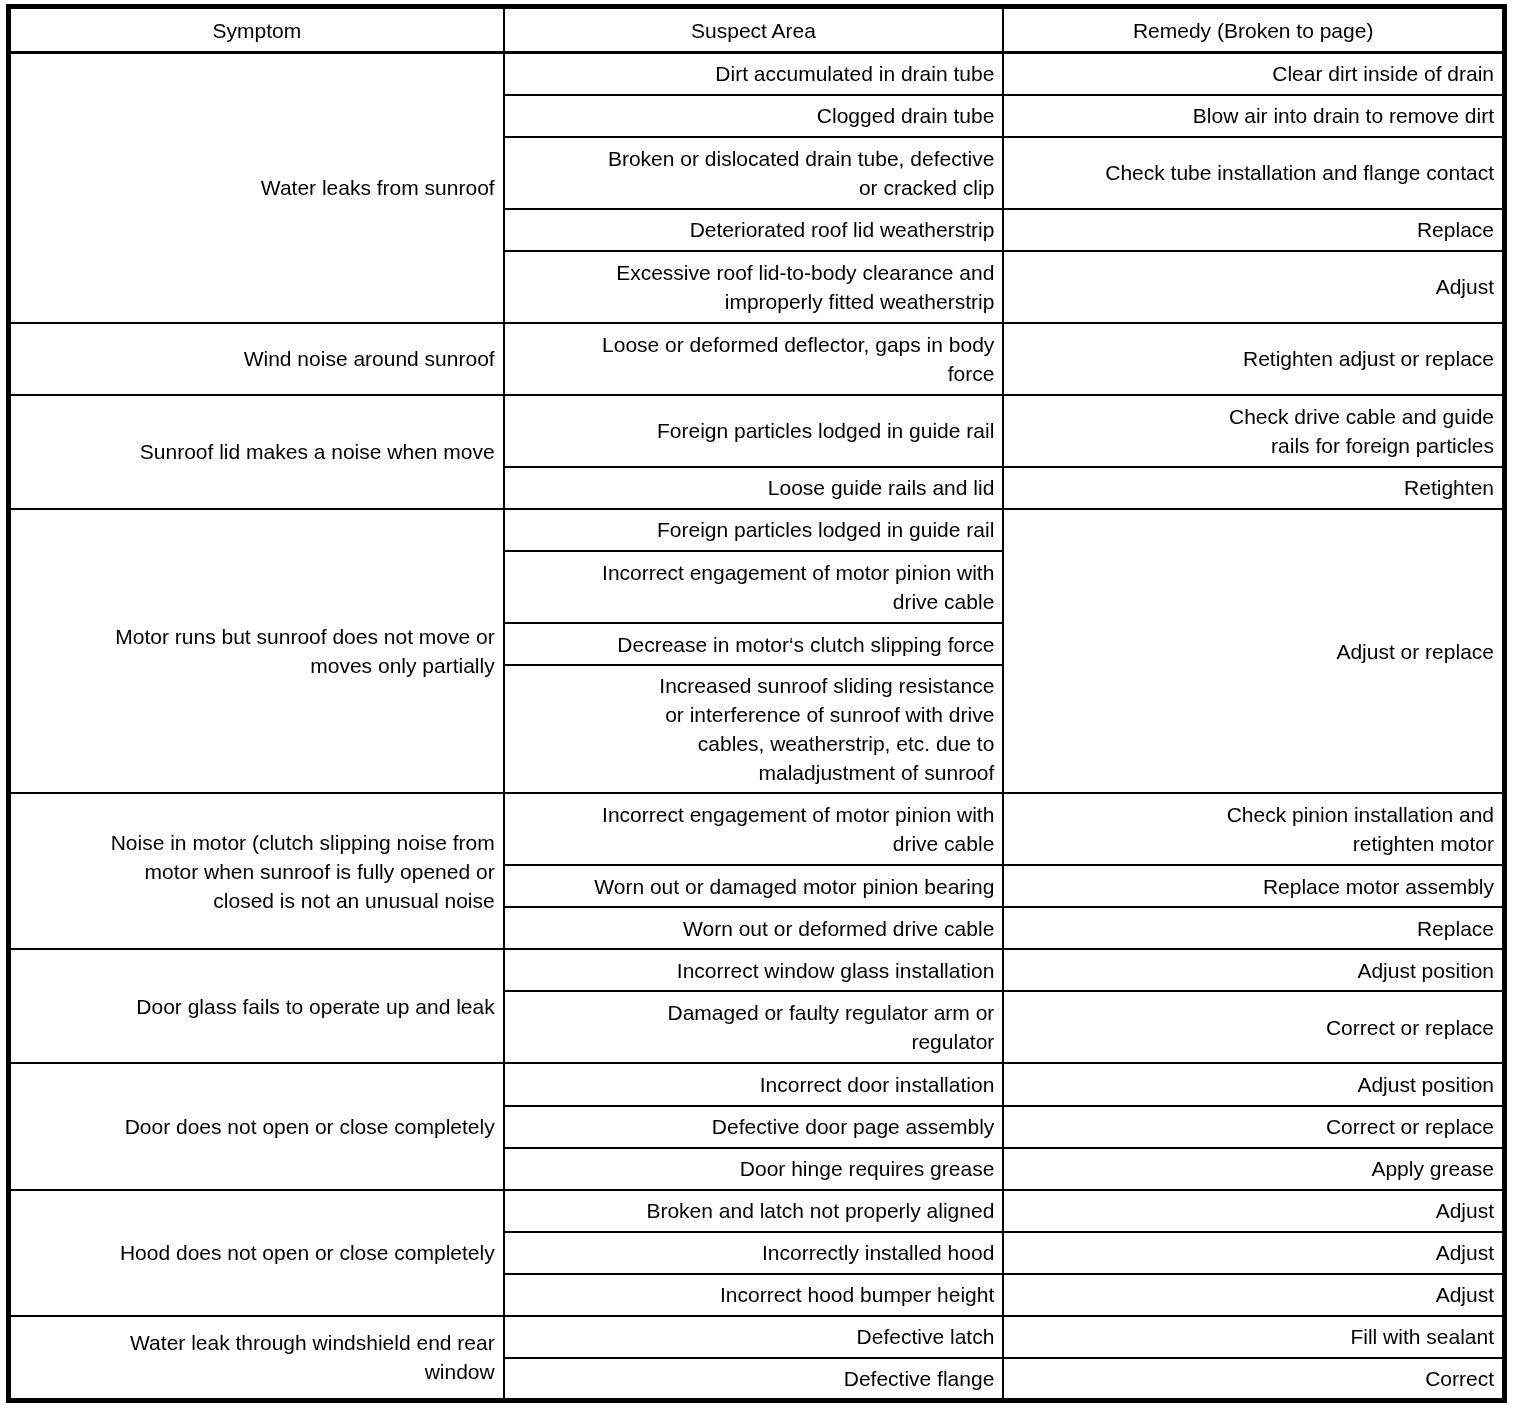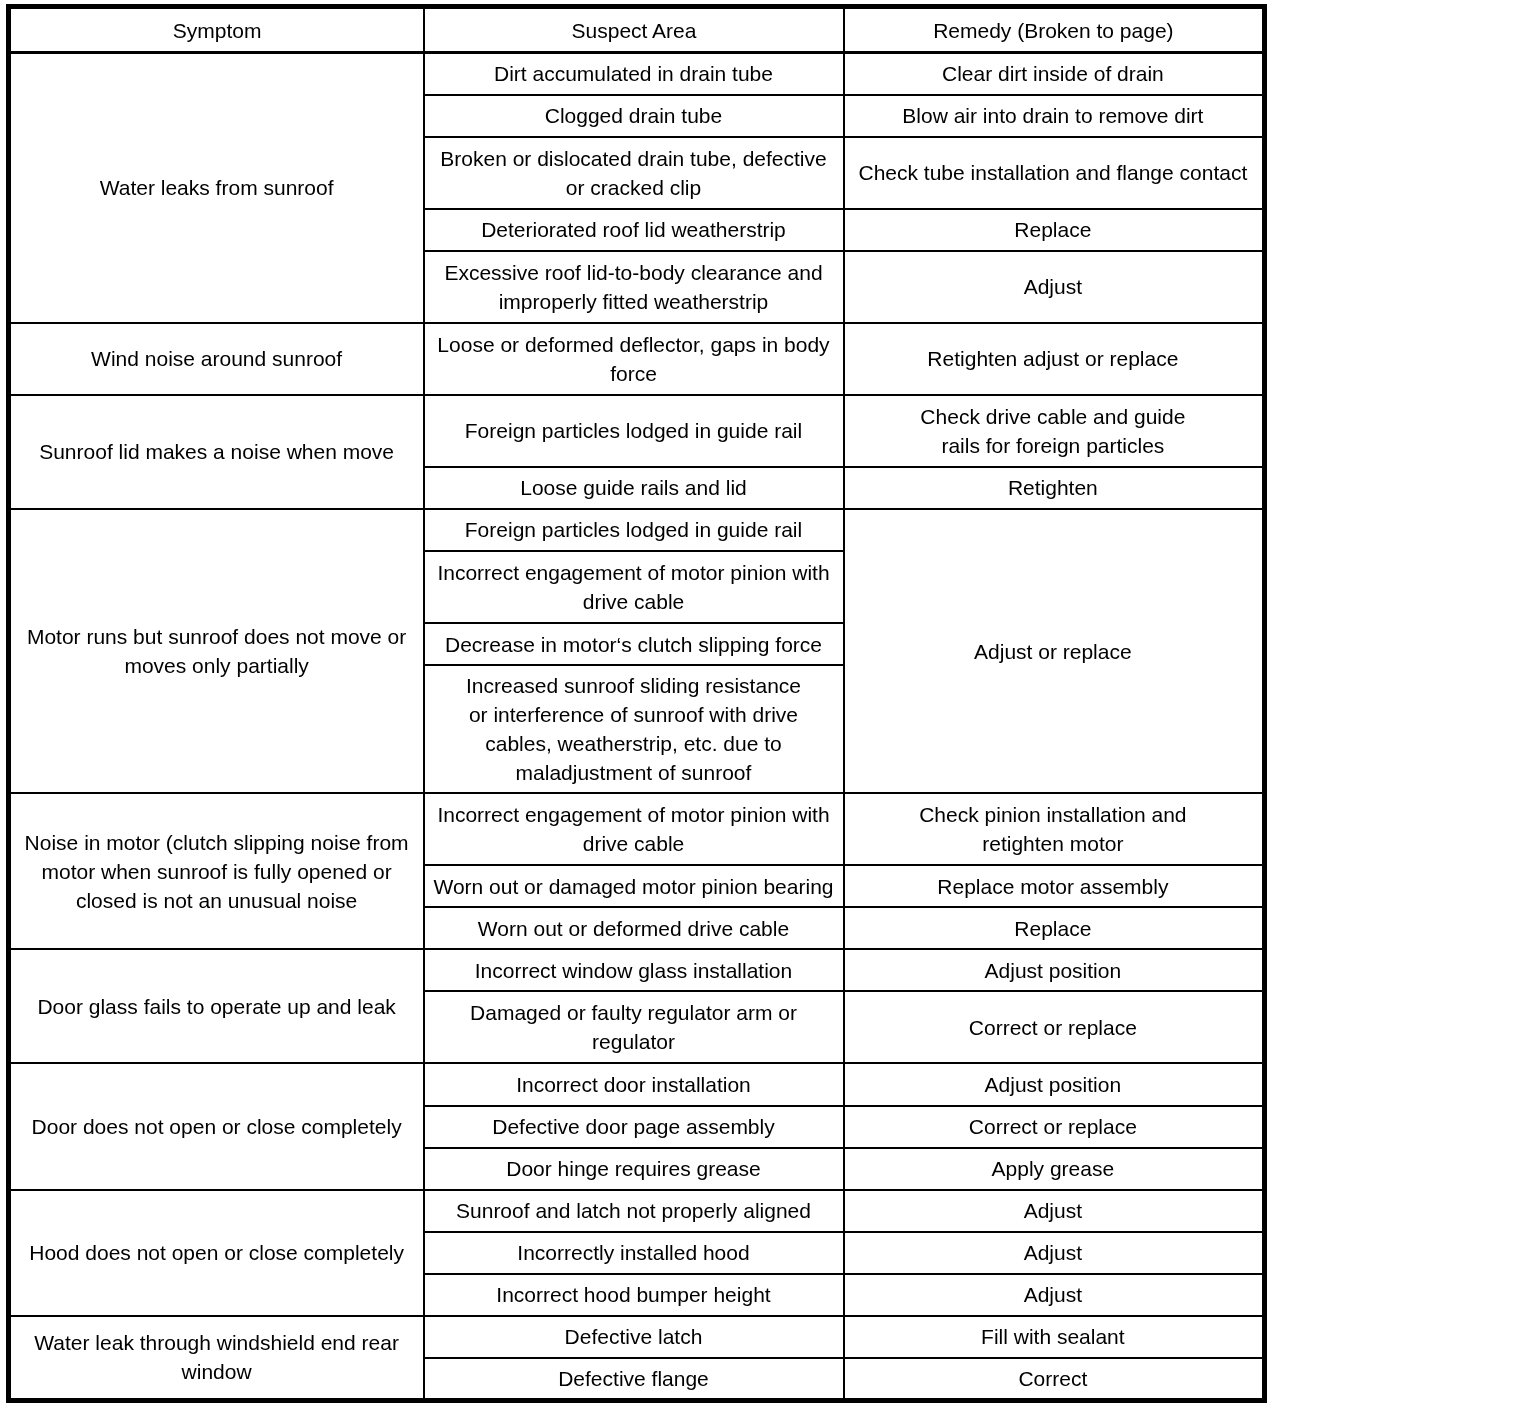--- a/index.html
+++ b/index.html
@@ -5,36 +5,36 @@
   html, body { margin: 0; padding: 0; background: #ffffff; }
   body {
     width: 1520px; height: 1414px; box-sizing: border-box;
     padding: 4px 0 0 6px;
     font-family: "Liberation Sans", "DejaVu Sans", sans-serif;
     color: #000;
   }
   table.tt {
     border-collapse: collapse;
     table-layout: fixed;
-    width: 1261px;
+    width: 1501px;
     height: 1399px;
     border: 5px solid #000;
     background: #ffffff;
   }
   col.c1 { width: 33.1%; }
   col.c2 { width: 33.4%; }
   col.c3 { width: 33.5%; }
   th, td {
     border: 2px solid #000;
     font-size: 21px;
     line-height: 29px;
     font-weight: normal;
     color: #000;
     vertical-align: middle;
-    text-align: center;
+    text-align: right;
     padding: 5px 8px 5px 7px;
     white-space: pre-line;
     overflow: hidden;
   }
   th {
     text-align: center;
     padding: 4px;
     border-bottom-width: 3px;
     height: 34px;
   }
@@ -160,21 +160,21 @@
       <td class="sus">Defective door page assembly</td>
       <td class="rem">Correct or replace</td>
     </tr>
     <tr class="r42">
       <td class="sus">Door hinge requires grease</td>
       <td class="rem">Apply grease</td>
     </tr>
 
     <tr class="r42">
       <td class="sym" rowspan="3">Hood does not open or close completely</td>
-      <td class="sus">Sunroof and latch not properly aligned</td>
+      <td class="sus">Broken and latch not properly aligned</td>
       <td class="rem">Adjust</td>
     </tr>
     <tr class="r42">
       <td class="sus">Incorrectly installed hood</td>
       <td class="rem">Adjust</td>
     </tr>
     <tr class="r42">
       <td class="sus">Incorrect hood bumper height</td>
       <td class="rem">Adjust</td>
     </tr>

